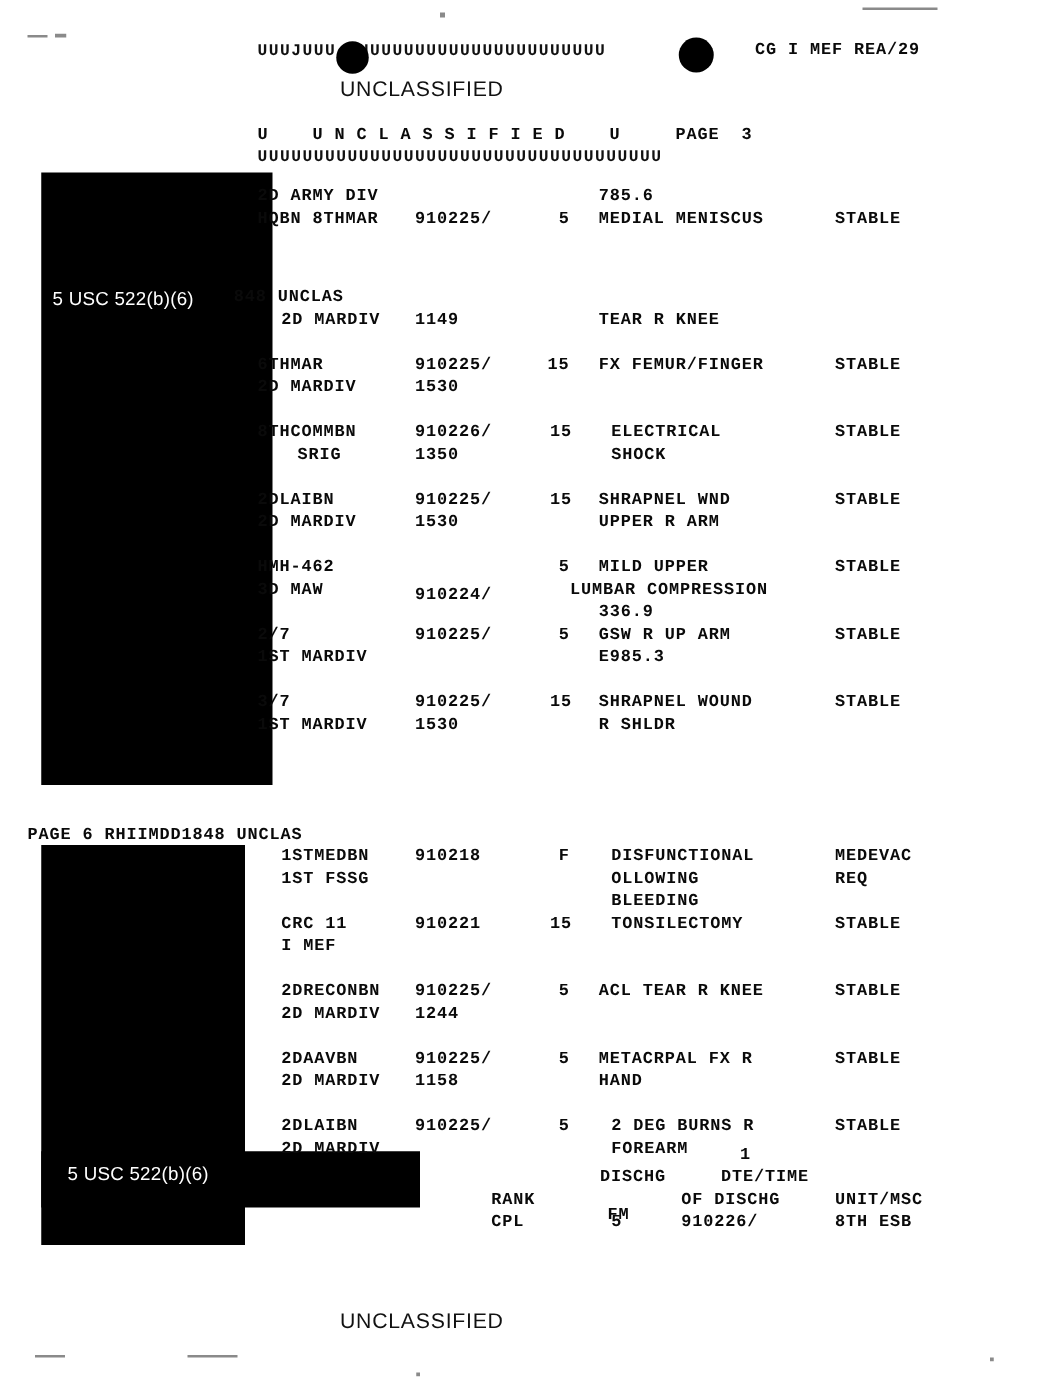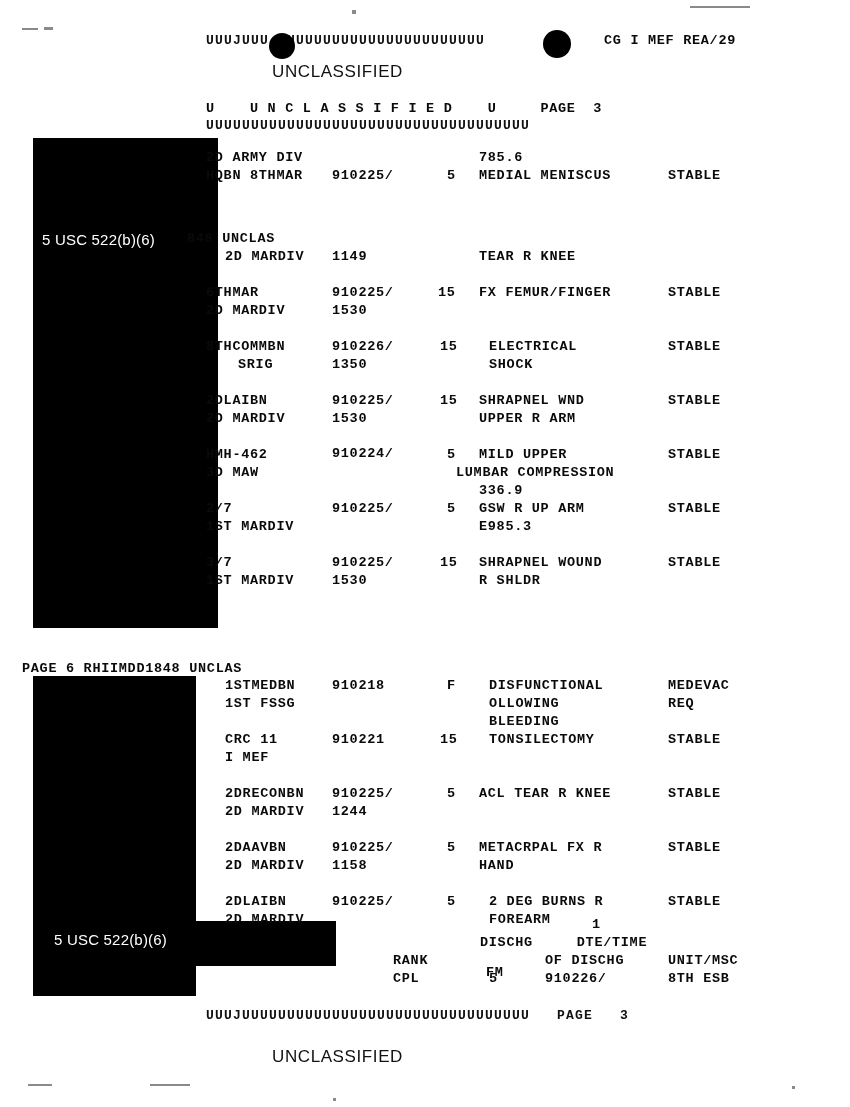--- a/index.html
+++ b/index.html
@@ -152,21 +152,21 @@
   <div class="tx" style="left:332px; top:393px;">910225/</div>
   <div class="tx" style="left:440px; top:393px;">15</div>
   <div class="tx" style="left:479px; top:393px;">SHRAPNEL WND</div>
   <div class="tx" style="left:668px; top:393px;">STABLE</div>
 
   <div class="tx" style="left:206px; top:411px;">2D MARDIV</div>
   <div class="tx" style="left:332px; top:411px;">1530</div>
   <div class="tx" style="left:479px; top:411px;">UPPER R ARM</div>
 
   <div class="tx" style="left:206px; top:447px;">HMH-462</div>
-  <div class="tx" style="left:332px; top:446px;">910224/</div>
+  <div class="tx" style="left:332px; top:469px;">910224/</div>
   <div class="tx" style="left:447px; top:447px;">5</div>
   <div class="tx" style="left:479px; top:447px;">MILD UPPER</div>
   <div class="tx" style="left:668px; top:447px;">STABLE</div>
 
   <div class="tx" style="left:206px; top:465px;">3D MAW</div>
   <div class="tx" style="left:456px; top:465px;">LUMBAR COMPRESSION</div>
 
   <div class="tx" style="left:479px; top:483px;">336.9</div>
 
   <div class="tx" style="left:206px; top:501px;">2/7</div>
@@ -249,17 +249,16 @@
   <div class="tx" style="left:393px; top:953px;">RANK</div>
   <div class="tx" style="left:486px; top:953px;margin-top:12px;">FM</div>
   <div class="tx" style="left:545px; top:953px;">OF DISCHG</div>
   <div class="tx" style="left:668px; top:953px;">UNIT/MSC</div>
 
   <div class="tx" style="left:393px; top:971px;">CPL</div>
   <div class="tx" style="left:489px; top:971px;">5</div>
   <div class="tx" style="left:545px; top:971px;">910226/</div>
   <div class="tx" style="left:668px; top:971px;">8TH ESB</div>
 
-  <div class="uline" style="left:206px; top:1008px; letter-spacing:1.2px;">UUUJUUUUUUUUUUUUUUUUUUUUUUUUUUUUUUUU   PAGE   3</div>
 
   <div class="unclass" style="left:272px; top:1047px;">UNCLASSIFIED</div>
 
 </div>
 
 </body></html>

